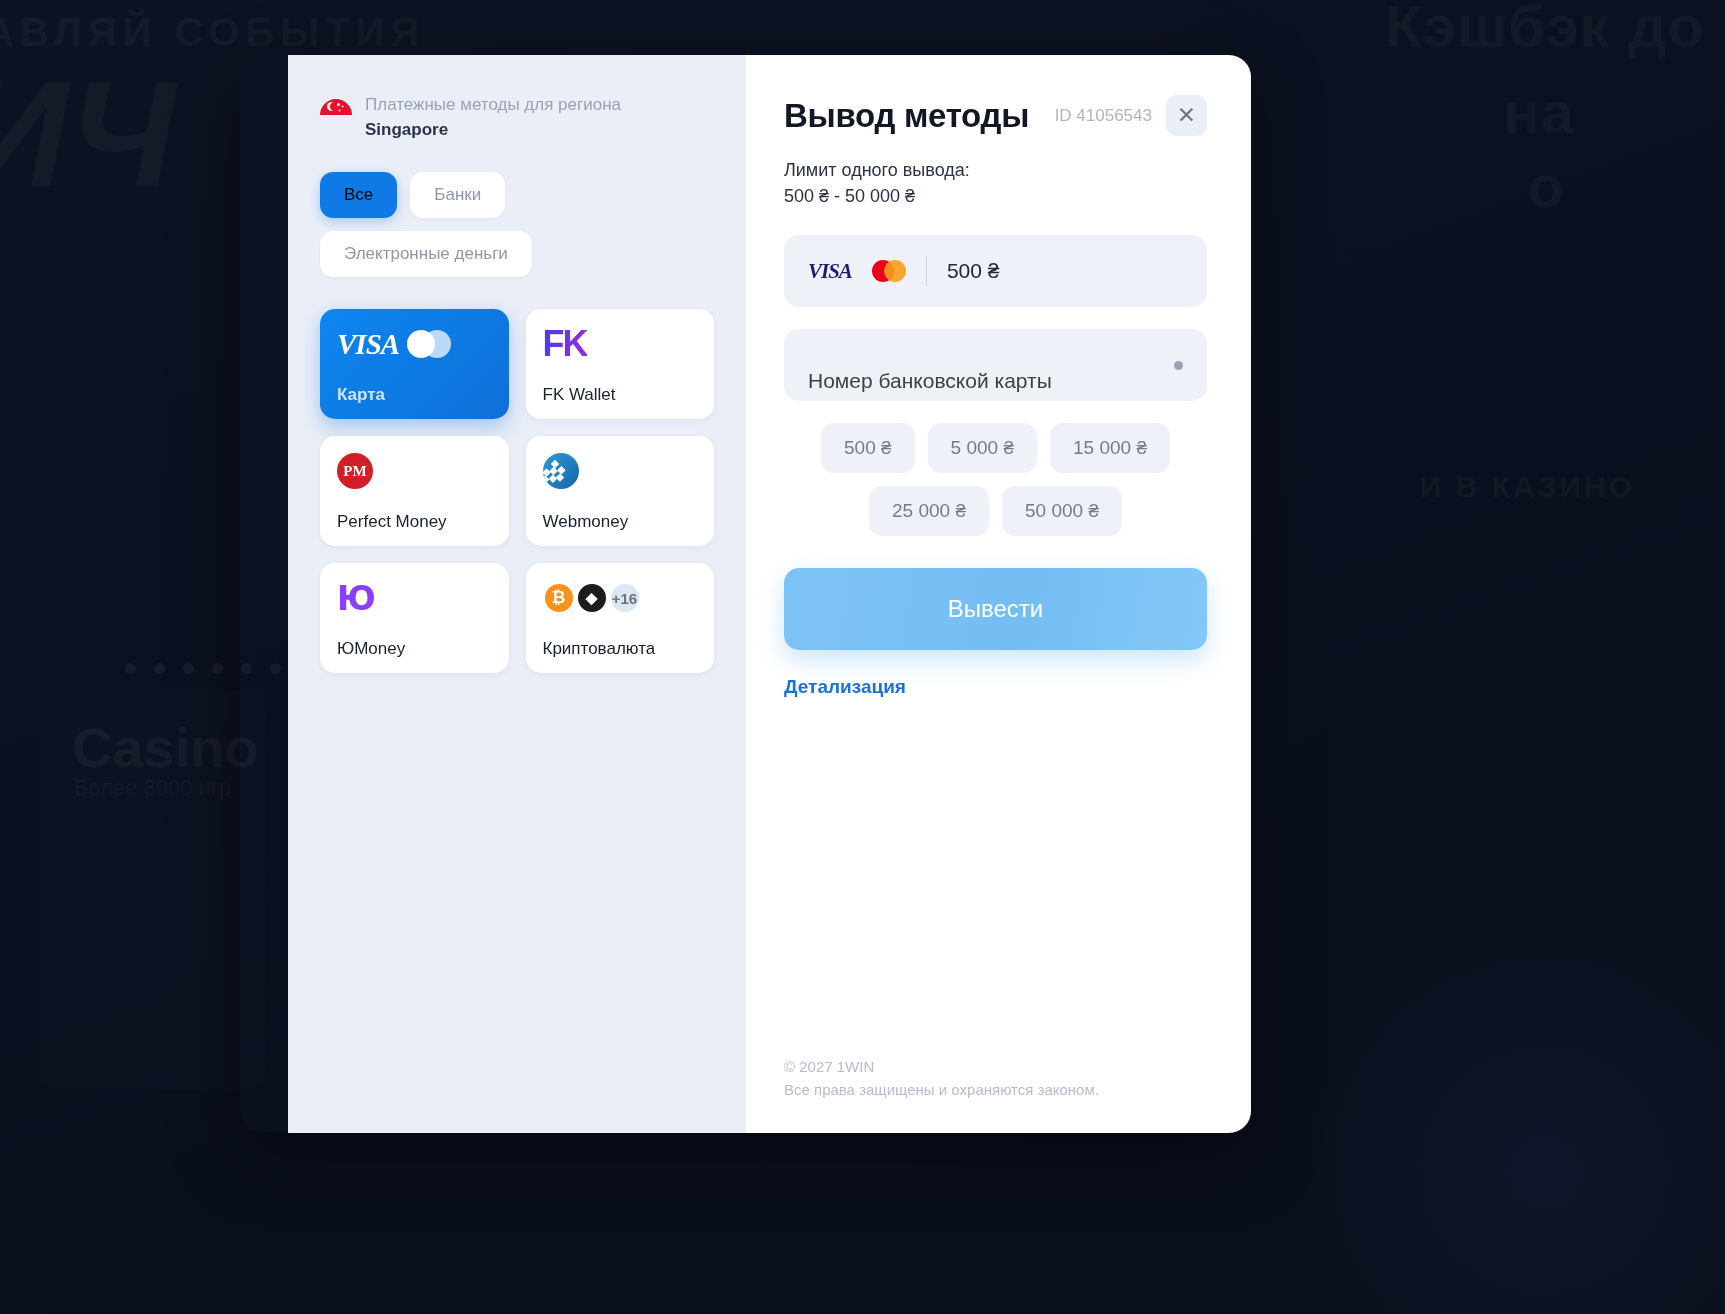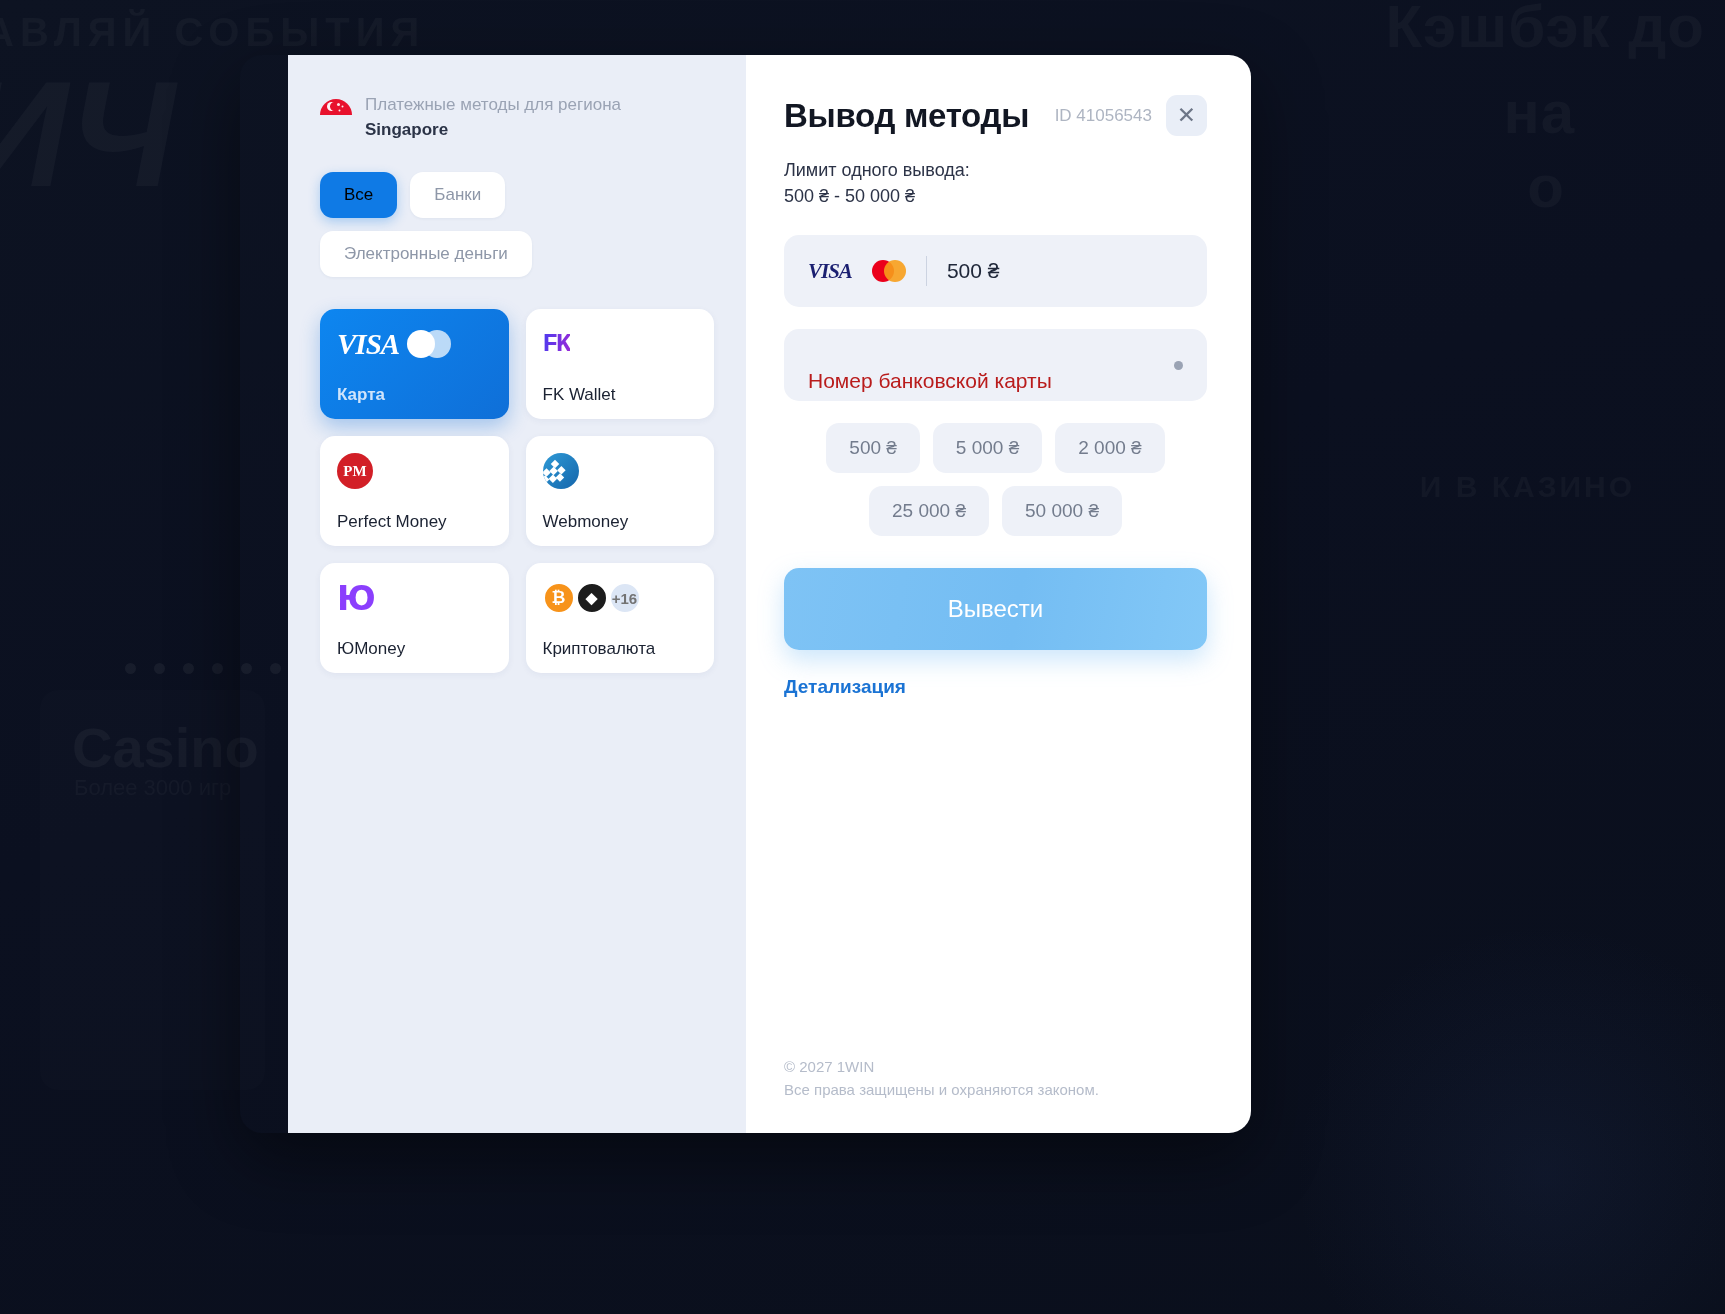--- a/index.html
+++ b/index.html
@@ -151,24 +151,24 @@
   .mc .l { left: 0; }
   .mc .r { right: 0; }
   .mc-white .l { background: #ffffff; }
   .mc-white .r { background: #ffffff; opacity: 0.72; }
   .mc-color { width: 34px; height: 22px; }
   .mc-color i { width: 22px; height: 22px; }
   .mc-color .l { background: #eb001b; }
   .mc-color .r { background: #f79e1b; opacity: 0.9; }
 
   .fk-logo {
-    font-size: 26px; font-weight: bold; letter-spacing: -2px;
+    font-size: 36px; font-weight: bold; letter-spacing: -2px;
     background: linear-gradient(100deg, #4a3bf0 0%, #9b2ad6 100%);
     -webkit-background-clip: text; background-clip: text; color: transparent;
-    font-family: Liberation Mono, monospace;
+    font-family: Liberation Sans, sans-serif;
   }
   .pm-logo {
     width: 36px; height: 36px; border-radius: 50%;
     background: #d21f27; color: #fff;
     font-family: "Liberation Serif", serif; font-weight: bold;
     font-size: 15px; display: flex; align-items: center; justify-content: center;
   }
   .wm-logo {
     width: 36px; height: 36px; border-radius: 50%;
     background: linear-gradient(135deg, #2e9ad6 0%, #1565ab 100%);
@@ -223,21 +223,21 @@
     margin-bottom: 22px; cursor: text;
   }
   .divider-v { width: 1px; height: 30px; background: #ccd3e1; }
   .amount-value { font-size: 21px; color: #20283a; }
 
   .card-field {
     height: 72px; border-radius: 15px; background: #eef1f8;
     display: flex; align-items: center; padding: 0 24px;
     margin-bottom: 22px; cursor: text;
   }
-  .card-placeholder { flex: 1; font-size: 21px; color: #b91c1c; margin-top: 32px; }
+  .card-placeholder { flex: 1; font-size: 21px; color: #404040; margin-top: 32px; }
   .card-dot { width: 9px; height: 9px; border-radius: 50%; background: #9aa3b4; }
 
   .quick { display: flex; flex-wrap: wrap; gap: 13px; justify-content: center; margin-bottom: 32px; }
   .quick-btn {
     border: none; cursor: pointer; font-family: inherit;
     background: #eef1f8; color: #737c8d;
     padding: 14px 23px; border-radius: 13px; font-size: 19px;
   }
 
   .submit {
@@ -378,21 +378,21 @@
     </div>
 
     <div class="card-field">
       <span class="card-placeholder">Номер банковской карты</span>
       <span class="card-dot"></span>
     </div>
 
     <div class="quick">
       <button class="quick-btn">500 ₴</button>
       <button class="quick-btn">5 000 ₴</button>
-      <button class="quick-btn">2 000 ₴</button>
+      <button class="quick-btn">15 000 ₴</button>
       <button class="quick-btn">25 000 ₴</button>
       <button class="quick-btn">50 000 ₴</button>
     </div>
 
     <button class="submit">Вывести</button>
 
     <a class="details-link">Детализация</a>
 
     <div class="footer">
       <div class="footer-line">© 2027 1WIN</div>

